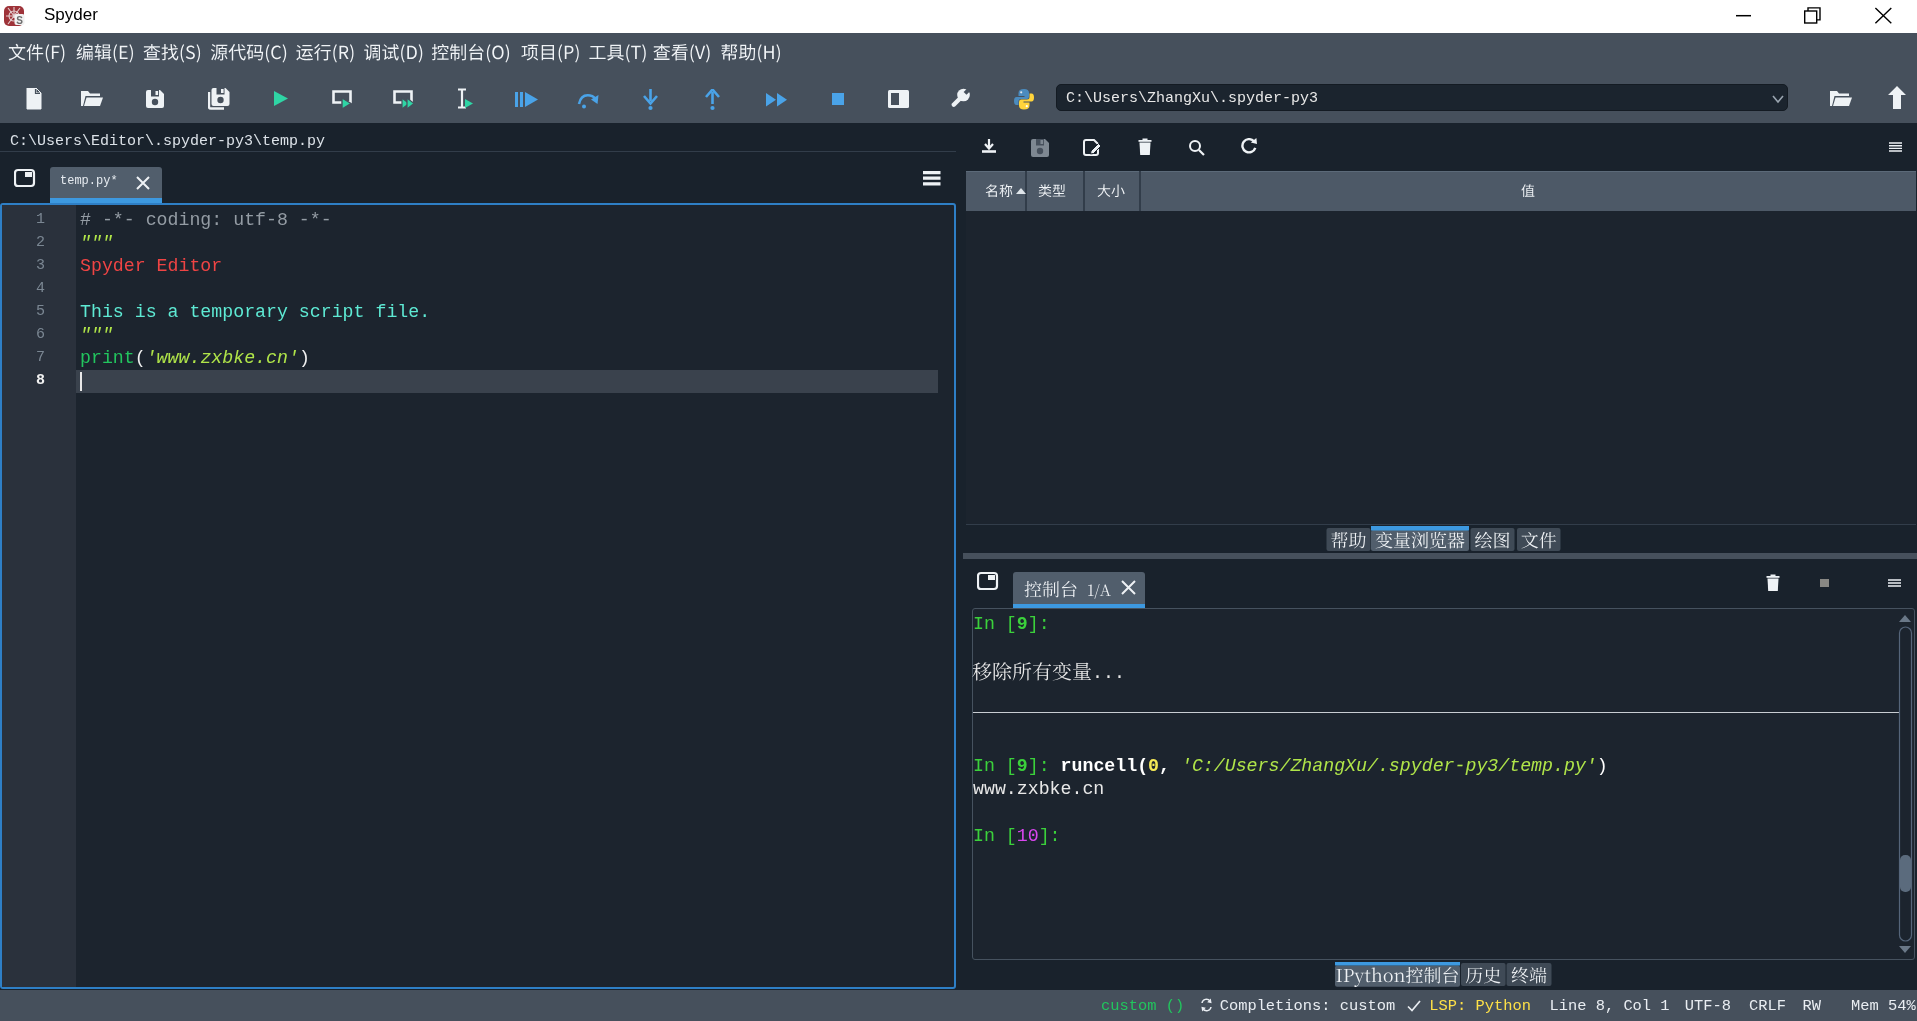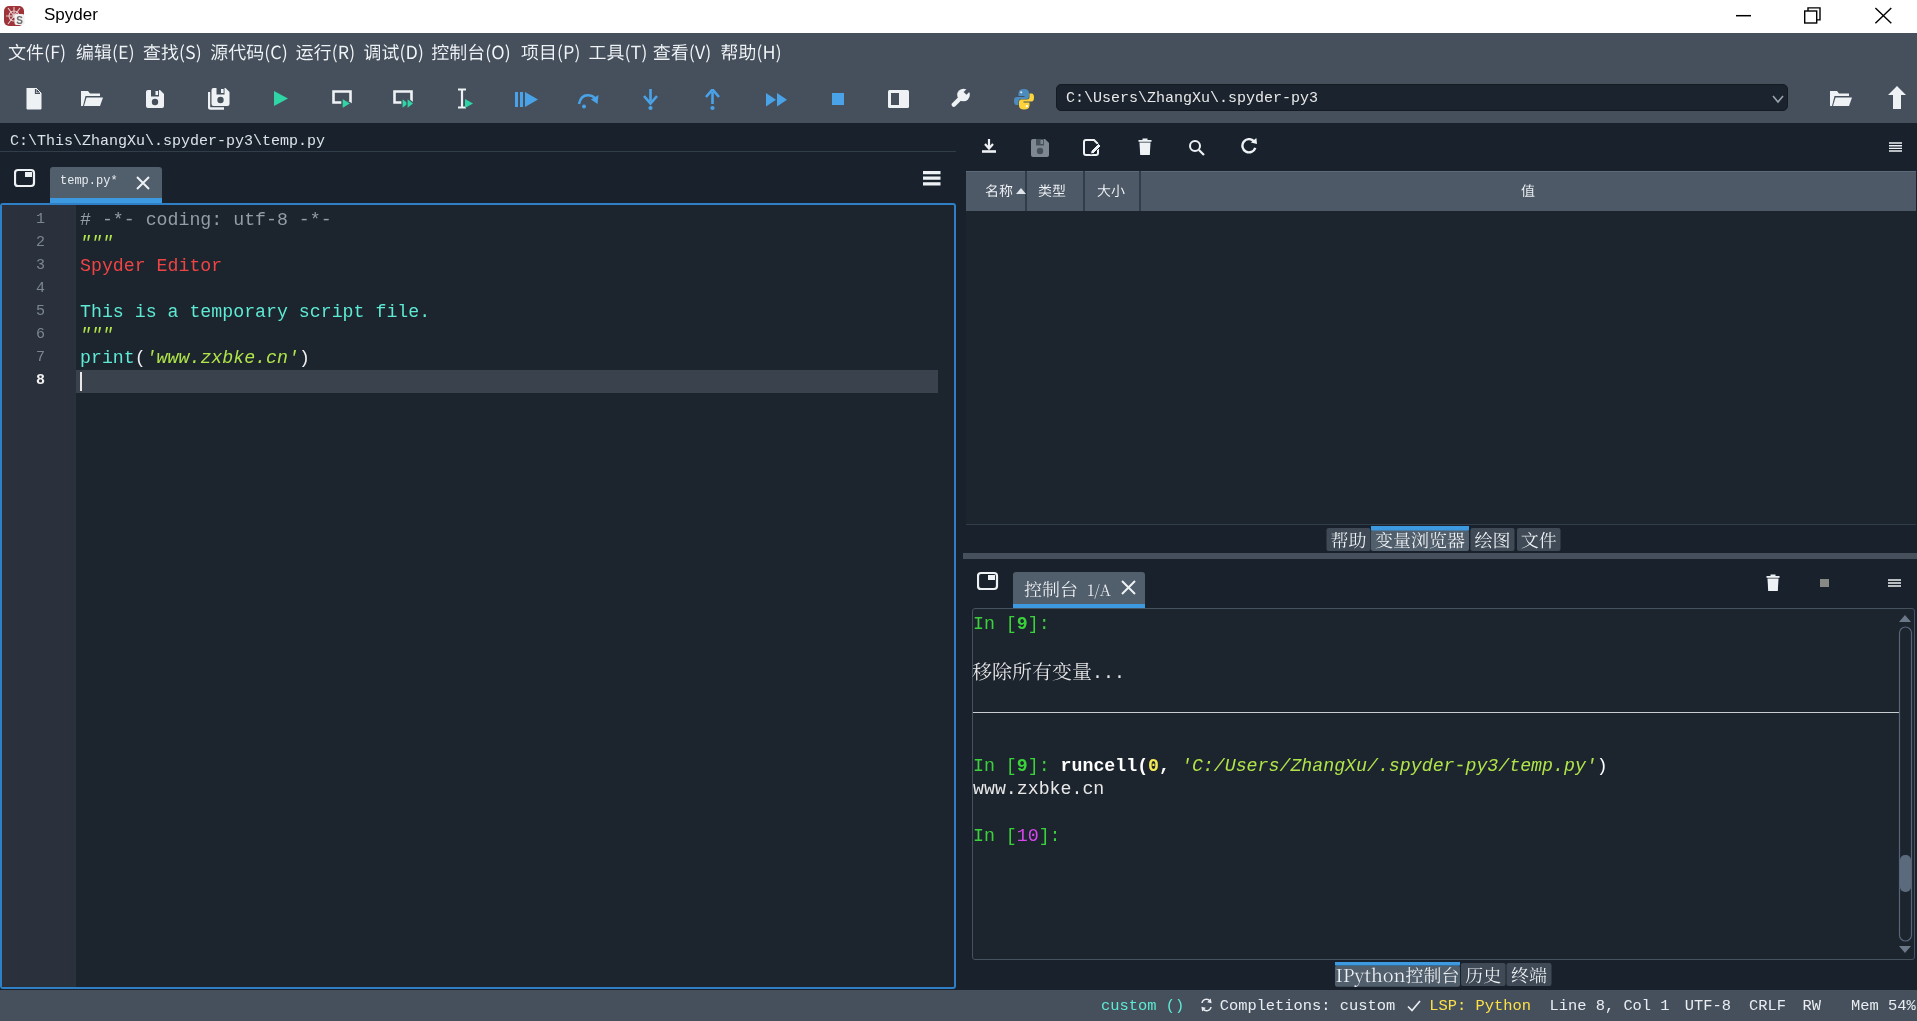--- a/index.html
+++ b/index.html
@@ -125,21 +125,21 @@
     <path d="M3 2 L8 8 L13 2" fill="none" stroke="#9aa5b0" stroke-width="1.6"></path>
   </svg>
 <svg style="position:absolute;left:1830px;top:88px" width="24" height="20" viewBox="0 0 24 20">
     <path d="M0 3 H7 L9 5.5 H19 V8 H4.5 L2 18 H0 Z" fill="#eef2f5"></path>
     <path d="M5.5 9.5 H22 L19 18 H3 Z" fill="#eef2f5"></path>
   </svg>
 <svg style="position:absolute;left:1886px;top:86px" width="22" height="24" viewBox="0 0 22 24">
     <path d="M11 0 L20 9 H15 V23 H7 V9 H2 Z" fill="#eef2f5"></path>
   </svg>
 <div class="ab" style="left:0;top:123px;width:1917px;height:867px;background:#19222c"></div>
-<div class="ab mono" style="left:10px;top:133px;font-size:15px;color:#dce2e8">C:\This\ZhangXu\.spyder-py3\temp.py</div>
+<div class="ab mono" style="left:10px;top:133px;font-size:15px;color:#dce2e8">C:\Users\Editor\.spyder-py3\temp.py</div>
 <div class="ab" style="left:0;top:151px;width:956px;height:1px;background:#323d4a"></div>
 <svg style="position:absolute;left:14px;top:168px" width="22" height="20" viewBox="0 0 22 20">
     <rect x="1" y="2" width="19" height="16" rx="3" fill="none" stroke="#eef2f5" stroke-width="2.2"></rect>
     <rect x="11" y="4" width="7" height="5" fill="#eef2f5"></rect>
   </svg>
 <div class="ab" style="left:50px;top:167px;width:112px;height:31px;background:#515e6c;border-radius:3px 3px 0 0"></div>
 <div class="ab mono" style="left:60px;top:174px;font-size:12px;color:#e6ebf0">temp.py*</div>
 <svg style="position:absolute;left:135px;top:175px" width="17" height="16" viewBox="0 0 17 16">
     <path d="M2 2 L14 14 M14 2 L2 14" stroke="#eef2f5" stroke-width="2"></path>
   </svg>
@@ -157,21 +157,21 @@
 <div class="ab mono" style="width:40px;text-align:right;font-size:15px;color:#7b8793;left:5px;top:280px;">4</div>
 <div class="ab mono" style="width:40px;text-align:right;font-size:15px;color:#7b8793;left:5px;top:303px;">5</div>
 <div class="ab mono" style="width:40px;text-align:right;font-size:15px;color:#7b8793;left:5px;top:326px;">6</div>
 <div class="ab mono" style="width:40px;text-align:right;font-size:15px;color:#7b8793;left:5px;top:349px;">7</div>
 <div class="ab mono" style="width:40px;text-align:right;font-size:15px;color:#7b8793;left:5px;top:372px;color:#f2f2f2;font-weight:bold;">8</div>
 <div class="ab mono" style="left:80px;top:209px;font-size:18.24px;line-height:23px;white-space:pre"><span style="color:#949ca4;"># -*- coding: utf-8 -*-</span></div>
 <div class="ab mono" style="left:80px;top:232px;font-size:18.24px;line-height:23px;white-space:pre"><span style="color:#b0e549;font-style:italic">"""</span></div>
 <div class="ab mono" style="left:80px;top:255px;font-size:18.24px;line-height:23px;white-space:pre"><span style="color:#ef4444;">Spyder Editor</span></div>
 <div class="ab mono" style="left:80px;top:301px;font-size:18.24px;line-height:23px;white-space:pre"><span style="color:#5eead4;">This is a temporary script file.</span></div>
 <div class="ab mono" style="left:80px;top:324px;font-size:18.24px;line-height:23px;white-space:pre"><span style="color:#b0e549;font-style:italic">"""</span></div>
-<div class="ab mono" style="left:80px;top:347px;font-size:18.24px;line-height:23px;white-space:pre"><span style="color:#5eead4;">print</span><span style="color:#f0f0f0;">(</span><span style="color:#b0e549;font-style:italic">'www.zxbke.cn'</span><span style="color:#f0f0f0;">)</span></div>
+<div class="ab mono" style="left:80px;top:347px;font-size:18.24px;line-height:23px;white-space:pre"><span style="color:#22c55e;">print</span><span style="color:#f0f0f0;">(</span><span style="color:#b0e549;font-style:italic">'www.zxbke.cn'</span><span style="color:#f0f0f0;">)</span></div>
 <svg style="position:absolute;left:981px;top:139px" width="16" height="18" viewBox="0 0 16 18">
     <path d="M8 0 V8 M4 5 L8 9.5 L12 5" stroke="#eef2f5" stroke-width="2.2" fill="none"></path>
     <path d="M1 12.5 H15" stroke="#eef2f5" stroke-width="2.6"></path>
   </svg>
 <svg style="position:absolute;left:1031px;top:139px" width="18" height="18" viewBox="0 0 18 18">
     <path d="M0 2 Q0 0 2 0 H14 L18 4 V16 Q18 18 16 18 H2 Q0 18 0 16 Z" fill="#7e8892"></path>
     <rect x="5" y="0" width="8" height="6.5" fill="#46505c"></rect>
     <rect x="9.5" y="1" width="2.6" height="4" fill="#7e8892"></rect>
     <circle cx="9" cy="12" r="3.2" fill="#46505c"></circle>
   </svg>
@@ -271,21 +271,21 @@
       <rect x="1335" y="965.5" width="125" height="21.3" rx="2" fill="#515e6c"></rect>
       <rect x="1335" y="962" width="125" height="3.5" fill="#3d99e0"></rect>
       <path d="M1336.5 969.4 1338.3 969.6C1338.4 971.4 1338.4 973.2 1338.4 975V975.9C1338.4 977.8 1338.4 979.5 1338.3 981.3L1336.5 981.5V982H1341.9V981.5L1340 981.3C1340 979.5 1340 977.7 1340 975.9V975C1340 973.1 1340 971.3 1340 969.6L1341.9 969.4V968.9H1336.5Z M1343.8 969.4 1345.6 969.6C1345.7 971.4 1345.7 973.2 1345.7 975V975.9C1345.7 977.8 1345.7 979.5 1345.6 981.3L1343.8 981.5V982H1349.3V981.5L1347.3 981.3L1347.3 976.6H1348.3C1352.1 976.6 1353.7 974.9 1353.7 972.7C1353.7 970.4 1352.2 968.9 1348.9 968.9H1343.8ZM1347.3 976V975C1347.3 973.1 1347.3 971.3 1347.3 969.5H1348.7C1351.1 969.5 1352.1 970.6 1352.1 972.7C1352.1 974.7 1351 976 1348.3 976Z M1360.7 973.2 1362.4 973.4 1361.1 977.1 1359.8 980.7 1357 973.4 1358.7 973.2V972.7H1354.2V973.2L1355.4 973.3L1359.1 982.5L1358.9 983C1358.3 984.5 1357.6 985.5 1356.7 986L1356.5 985.8C1356.1 985.4 1355.7 985.2 1355.2 985.2C1354.7 985.2 1354.3 985.4 1354.2 985.9C1354.3 986.5 1355 986.9 1355.8 986.9C1357.3 986.9 1358.4 985.7 1359.5 982.8L1363.1 973.3L1364.3 973.2V972.7H1360.7Z M1368.5 982.3C1369.5 982.3 1370.2 981.9 1370.7 981.3L1370.4 981C1369.9 981.3 1369.6 981.5 1369.1 981.5C1368.3 981.5 1367.8 981 1367.8 979.9V973.4H1370.4V972.7H1367.8L1367.9 969.9H1366.9L1366.4 972.7L1364.6 972.8V973.4H1366.4V978.3C1366.4 978.9 1366.3 979.3 1366.3 979.9C1366.3 981.5 1367 982.3 1368.5 982.3Z M1379.3 982H1382.2V981.5L1380.8 981.4C1380.8 980.4 1380.8 978.9 1380.8 977.9V975.9C1380.8 973.4 1379.9 972.4 1378.3 972.4C1377.1 972.4 1375.9 973 1374.6 974.4V970.5L1374.7 967.7L1374.4 967.5L1371.6 968V968.5L1373.2 968.6V977.9L1373.2 981.4L1371.7 981.5V982H1376.1V981.5L1374.7 981.4L1374.7 977.9V975C1375.9 973.8 1376.9 973.4 1377.7 973.4C1378.7 973.4 1379.3 974 1379.3 975.8V977.9L1379.3 981.4L1377.8 981.5V982Z M1388.2 982.3C1390.6 982.3 1392.7 980.6 1392.7 977.4C1392.7 974.1 1390.5 972.4 1388.2 972.4C1385.9 972.4 1383.7 974.1 1383.7 977.4C1383.7 980.6 1385.8 982.3 1388.2 982.3ZM1388.2 981.7C1386.4 981.7 1385.3 980.2 1385.3 977.4C1385.3 974.6 1386.4 973 1388.2 973C1390 973 1391.1 974.6 1391.1 977.4C1391.1 980.2 1390 981.7 1388.2 981.7Z M1401.9 982H1404.9V981.5L1403.5 981.4L1403.4 977.9V975.8C1403.4 973.4 1402.5 972.4 1400.9 972.4C1399.7 972.4 1398.5 973 1397.3 974.4L1397.2 972.6L1397 972.5L1394.2 973.2V973.7L1395.8 973.8C1395.8 974.7 1395.9 975.6 1395.9 976.8V977.9L1395.8 981.4L1394.3 981.5V982H1398.7V981.5L1397.4 981.4L1397.3 977.9V975C1398.5 973.8 1399.6 973.4 1400.3 973.4C1401.4 973.4 1402 974 1402 975.8V977.9L1401.9 981.3L1400.4 981.5V982Z M1416.9 972 1415.3 971.1C1414.5 973 1413.2 974.7 1412 975.8L1412.2 976C1413.6 975.2 1415.1 973.9 1416.2 972.2C1416.6 972.3 1416.8 972.2 1416.9 972ZM1415.7 966.9 1415.5 967.1C1416.2 967.7 1416.9 968.8 1416.9 969.7C1418.1 970.6 1419.2 968.1 1415.7 966.9ZM1413.2 969.1 1412.9 969.1C1413 970 1412.6 971.1 1412.3 971.5C1411.9 971.8 1411.7 972.2 1411.9 972.5C1412.2 972.9 1412.8 972.7 1413.1 972.4C1413.4 972 1413.5 971.4 1413.5 970.5H1420.9L1420.3 972.6C1419.7 972.2 1418.9 971.8 1418 971.4L1417.8 971.5C1418.8 972.5 1420.3 974.2 1420.9 975.4C1422 976 1422.6 974.4 1420.3 972.7L1420.5 972.7C1421 972.2 1421.8 971.3 1422.2 970.7C1422.5 970.7 1422.7 970.6 1422.9 970.5L1421.5 969.2L1420.8 970H1413.4C1413.3 969.7 1413.3 969.4 1413.2 969.1ZM1420.2 975.3 1419.4 976.4H1412.8L1412.9 976.9H1416.5V982.2H1411.4L1411.5 982.7H1422.3C1422.6 982.7 1422.8 982.6 1422.8 982.4C1422.2 981.9 1421.3 981.1 1421.3 981.1L1420.4 982.2H1417.7V976.9H1421.3C1421.6 976.9 1421.8 976.9 1421.8 976.7C1421.2 976.1 1420.2 975.3 1420.2 975.3ZM1411 970 1410.3 971H1409.9V967.6C1410.3 967.5 1410.5 967.4 1410.5 967.1L1408.7 966.9V971H1406.2L1406.3 971.5H1408.7V975.3C1407.5 975.8 1406.5 976.2 1406 976.3L1406.7 977.8C1406.8 977.8 1406.9 977.6 1407 977.3L1408.7 976.4V981.5C1408.7 981.7 1408.7 981.9 1408.3 981.9C1407.9 981.9 1406.2 981.7 1406.2 981.7V982C1407 982.1 1407.4 982.3 1407.7 982.5C1407.9 982.7 1408 983 1408.1 983.4C1409.7 983.2 1409.9 982.6 1409.9 981.6V975.7L1412.5 974.1L1412.4 973.9L1409.9 974.9V971.5H1411.9C1412.2 971.5 1412.4 971.4 1412.4 971.2C1411.9 970.7 1411 970 1411 970Z M1435.5 968.5V979.8H1435.7C1436.1 979.8 1436.6 979.5 1436.6 979.3V969.1C1437 969.1 1437.2 968.9 1437.3 968.6ZM1438.7 967.3V981.6C1438.7 981.9 1438.6 982 1438.3 982C1438 982 1436.3 981.8 1436.3 981.8V982.1C1437 982.2 1437.5 982.4 1437.7 982.5C1438 982.8 1438 983 1438.1 983.4C1439.7 983.2 1439.8 982.6 1439.8 981.7V967.9C1440.3 967.9 1440.5 967.7 1440.5 967.5ZM1425.2 975.6V982.2H1425.3C1425.8 982.2 1426.3 982 1426.3 981.9V976.1H1428.7V983.4H1429C1429.4 983.4 1429.9 983.1 1429.9 982.9V976.1H1432.4V980.4C1432.4 980.6 1432.3 980.7 1432.1 980.7C1431.8 980.7 1430.9 980.6 1430.9 980.6V980.9C1431.3 981 1431.6 981.1 1431.8 981.3C1431.9 981.5 1432 981.8 1432 982.1C1433.3 982 1433.5 981.4 1433.5 980.5V976.3C1433.9 976.3 1434.2 976.1 1434.3 976L1432.8 974.9L1432.2 975.6H1429.9V973.4H1434.3C1434.6 973.4 1434.8 973.3 1434.8 973.1C1434.2 972.6 1433.3 971.9 1433.3 971.9L1432.4 972.9H1429.9V970.5H1433.7C1434 970.5 1434.2 970.4 1434.2 970.2C1433.6 969.7 1432.7 968.9 1432.7 968.9L1431.9 970H1429.9V967.7C1430.3 967.6 1430.5 967.4 1430.5 967.2L1428.7 967V970H1426.6C1426.8 969.5 1427.1 968.9 1427.3 968.4C1427.7 968.4 1427.9 968.2 1428 968L1426.2 967.5C1425.8 969.3 1425.2 971.1 1424.4 972.3L1424.7 972.4C1425.3 971.9 1425.8 971.2 1426.3 970.5H1428.7V972.9H1424L1424.2 973.4H1428.7V975.6H1426.4L1425.2 975.1Z M1453 969.6 1452.8 969.7C1453.7 970.4 1454.8 971.5 1455.6 972.5C1451.3 972.8 1447 973.1 1444.6 973.1C1446.9 971.7 1449.4 969.5 1450.7 968C1451.1 968.1 1451.4 967.9 1451.5 967.7L1449.8 966.9C1448.7 968.6 1445.9 971.6 1443.8 972.9C1443.6 973 1443.3 973.1 1443.3 973.1L1443.9 974.5C1444.1 974.5 1444.2 974.4 1444.3 974.3C1449 973.8 1453.1 973.3 1456 972.9C1456.4 973.6 1456.7 974.2 1456.9 974.8C1458.4 975.7 1458.9 972.2 1453 969.6ZM1454.6 981.3H1446.3V976.5H1454.6ZM1446.3 982.9V981.9H1454.6V983.2H1454.8C1455.2 983.2 1455.8 982.9 1455.8 982.8V976.8C1456.2 976.7 1456.5 976.6 1456.6 976.4L1455.1 975.2L1454.4 976H1446.4L1445.1 975.4V983.4H1445.3C1445.8 983.4 1446.3 983.1 1446.3 982.9Z" fill="#eef1f4"></path>
       <rect x="1461" y="963" width="44.6" height="23" rx="2" fill="#3f4a56"></rect>
       <path d="M1476.4 969.8 1474.6 969.6V971.7L1474.5 973.3H1470.1L1470.2 973.8H1474.5C1474.3 977.2 1473.3 980.8 1468.8 983.1L1469 983.4C1474.3 981.3 1475.5 977.4 1475.7 973.8H1479.9C1479.7 978.1 1479.4 980.9 1478.8 981.5C1478.6 981.6 1478.5 981.7 1478.1 981.7C1477.7 981.7 1476.5 981.6 1475.7 981.5V981.8C1476.4 981.9 1477.1 982.1 1477.4 982.3C1477.6 982.5 1477.7 982.8 1477.7 983.2C1478.5 983.2 1479.2 983 1479.7 982.5C1480.5 981.6 1480.9 978.7 1481.1 973.9C1481.4 973.9 1481.7 973.8 1481.8 973.6L1480.4 972.5L1479.7 973.3H1475.8L1475.8 971.8V970.3C1476.2 970.2 1476.4 970 1476.4 969.8ZM1480.9 967.4 1480 968.5H1469.5L1468.1 967.8V973.3C1468.1 976.7 1467.9 980.3 1465.8 983.1L1466.1 983.3C1469.1 980.5 1469.3 976.5 1469.3 973.3V969H1482C1482.2 969 1482.4 968.9 1482.5 968.7C1481.9 968.2 1480.9 967.4 1480.9 967.4Z M1491.8 967V970.1H1487.3L1486 969.5V976.9H1486.2C1486.7 976.9 1487.2 976.6 1487.2 976.5V975.4H1491.7C1491.6 976.9 1491.3 978.1 1490.6 979.2C1489.6 978.5 1488.8 977.6 1488.2 976.4L1487.9 976.6C1488.4 977.9 1489.2 979 1490.1 979.9C1489 981.3 1487 982.3 1484.1 983.1L1484.2 983.4C1487.4 982.8 1489.5 981.8 1490.8 980.5C1493 982.1 1495.8 983 1499.4 983.4C1499.6 982.8 1500 982.4 1500.5 982.3L1500.5 982.1C1496.9 981.8 1493.7 981.2 1491.4 979.8C1492.4 978.6 1492.8 977.1 1492.9 975.4H1497.6V976.7H1497.8C1498.1 976.7 1498.7 976.4 1498.8 976.3V970.9C1499.1 970.8 1499.4 970.7 1499.5 970.5L1498.1 969.4L1497.4 970.1H1492.9V967.7C1493.4 967.6 1493.5 967.4 1493.6 967.2ZM1497.6 970.6V974.9H1492.9V974.5V970.6ZM1487.2 974.9V970.6H1491.8V974.5V974.9Z" fill="#eef1f4"></path>
       <rect x="1506.5" y="963" width="45" height="23" rx="2" fill="#3f4a56"></rect>
       <path d="M1519.5 979.5 1519.4 979.8C1522.1 980.8 1524.4 982.4 1525.4 983.3C1526.8 983.9 1527.5 980.9 1519.5 979.5ZM1521.2 976.5 1521 976.7C1522.4 977.6 1523.5 978.7 1523.9 979.3C1525.2 980 1526.1 977.5 1521.2 976.5ZM1511.8 980.8 1512.6 982.4C1512.8 982.3 1512.9 982.1 1513 981.9C1515.1 980.8 1516.7 979.9 1517.9 979.2L1517.8 979C1515.4 979.8 1512.9 980.5 1511.8 980.8ZM1516.3 967.7 1514.5 967C1514.1 968.3 1513 970.9 1512.1 971.9C1512 972 1511.6 972.1 1511.6 972.1L1512.3 973.7C1512.4 973.6 1512.5 973.6 1512.5 973.5C1513.5 973.2 1514.5 972.9 1515.2 972.7C1514.3 974.1 1513.2 975.6 1512.3 976.5C1512.2 976.6 1511.8 976.7 1511.8 976.7L1512.5 978.3C1512.6 978.2 1512.8 978.1 1512.9 977.9C1514.9 977.3 1516.7 976.6 1517.6 976.2L1517.6 976C1515.9 976.3 1514.2 976.5 1513.1 976.7C1514.8 975.1 1516.6 972.8 1517.6 971.2C1517.9 971.3 1518.2 971.2 1518.3 971L1516.6 970C1516.4 970.6 1516 971.3 1515.6 972.1C1514.4 972.1 1513.4 972.2 1512.6 972.2C1513.7 971 1514.9 969.3 1515.7 968C1516 968 1516.2 967.9 1516.3 967.7ZM1522.6 967.6 1520.7 967C1520 969.7 1518.7 972.2 1517.4 973.8L1517.6 974C1518.6 973.2 1519.5 972.2 1520.3 971C1520.8 972.1 1521.5 973.1 1522.3 974C1520.9 975.4 1519.2 976.6 1517.2 977.5L1517.4 977.8C1519.6 977 1521.5 975.9 1523 974.7C1524.2 975.8 1525.7 976.8 1527.6 977.6C1527.7 977 1528.1 976.7 1528.6 976.6L1528.6 976.4C1526.7 975.8 1525 975 1523.7 974C1525 972.8 1525.9 971.5 1526.6 970C1527.1 970 1527.3 969.9 1527.4 969.8L1526.1 968.6L1525.3 969.3H1521.2C1521.5 968.8 1521.7 968.4 1521.9 967.9C1522.3 967.9 1522.5 967.8 1522.6 967.6ZM1520.5 970.6 1521 969.8H1525.3C1524.7 971.1 1523.9 972.3 1522.9 973.4C1522 972.5 1521.2 971.6 1520.5 970.6Z M1531.7 967.1 1531.4 967.2C1531.9 967.9 1532.5 969.1 1532.5 970.1C1533.5 971.1 1534.7 968.8 1531.7 967.1ZM1530.6 972 1530.3 972.2C1531.1 974 1531.2 976.7 1531.2 978C1531.9 979.2 1533.4 976.2 1530.6 972ZM1534.8 969.7 1534 970.8H1529.8L1529.9 971.3H1535.8C1536 971.3 1536.2 971.2 1536.3 971C1535.7 970.5 1534.8 969.7 1534.8 969.7ZM1545.9 968.1 1544.1 967.9V971.3H1541.4V967.6C1541.8 967.5 1542 967.4 1542 967.1L1540.4 967V971.3H1537.7V968.5C1538.3 968.4 1538.4 968.3 1538.5 968.1L1536.6 967.9V971.2C1536.5 971.3 1536.2 971.5 1536.1 971.6L1537.4 972.5L1537.8 971.8H1544.1V972.5H1544.3C1544.8 972.5 1545.2 972.3 1545.2 972.2V968.6C1545.7 968.5 1545.8 968.3 1545.9 968.1ZM1545.1 972.4 1544.3 973.4H1535.5L1535.7 973.9H1539.9C1539.7 974.5 1539.4 975.3 1539.2 975.9H1537.3L1536.1 975.3V983.4H1536.3C1536.8 983.4 1537.2 983.1 1537.2 983V976.4H1539V982.6H1539.2C1539.7 982.6 1540 982.4 1540 982.3V976.4H1541.7V982.2H1541.9C1542.3 982.2 1542.6 982 1542.6 981.9V976.4H1544.4V981.7C1544.4 981.9 1544.3 982 1544.1 982C1543.8 982 1543 981.9 1543 981.9V982.2C1543.4 982.3 1543.7 982.4 1543.8 982.6C1544 982.7 1544 983.1 1544 983.4C1545.3 983.3 1545.5 982.7 1545.5 981.8V976.6C1545.8 976.5 1546 976.4 1546.2 976.3L1544.7 975.2L1544.2 975.9H1539.7C1540.2 975.3 1540.8 974.5 1541.2 973.9H1546C1546.3 973.9 1546.4 973.8 1546.5 973.6C1545.9 973.1 1545.1 972.4 1545.1 972.4ZM1529.6 979.9 1530.4 981.4C1530.5 981.4 1530.7 981.2 1530.7 981C1533 979.9 1534.7 979 1535.9 978.2L1535.8 978L1533.4 978.8C1534.1 976.8 1534.7 974.4 1535 972.7C1535.5 972.7 1535.7 972.5 1535.7 972.2L1533.9 971.9C1533.7 974 1533.3 976.8 1533 978.9C1531.5 979.4 1530.3 979.7 1529.6 979.9Z" fill="#eef1f4"></path>
     </g>
   </svg>
 <div class="ab" style="left:0;top:990px;width:1917px;height:31px;background:#46505c"></div>
-<div class="ab mono" style="left:1101px;top:997px;font-size:15.4px;color:#5eead4;white-space:pre">custom ()</div>
+<div class="ab mono" style="left:1101px;top:997px;font-size:15.4px;color:#22c55e;white-space:pre">custom ()</div>
 <svg style="position:absolute;left:1199px;top:998px" width="15" height="14" viewBox="0 0 15 14">
     <path d="M3 5 A4.5 4.5 0 0 1 11 3 M12 9 A4.5 4.5 0 0 1 4 11" fill="none" stroke="#e9edf2" stroke-width="1.5"></path>
     <path d="M11.8 0.5 L12.6 5.2 L8.2 4.2 Z" fill="#e9edf2"></path>
     <path d="M3.2 13.5 L2.4 8.8 L6.8 9.8 Z" fill="#e9edf2"></path>
   </svg>
 <div class="ab mono" style="left:1219.7px;top:997px;font-size:15.4px;color:#e9edf2;white-space:pre">Completions: custom</div>
 <svg style="position:absolute;left:1406px;top:999px" width="16" height="13" viewBox="0 0 16 13">
     <path d="M2 7.5 L6 11.5 L14 2" fill="none" stroke="#e9edf2" stroke-width="1.7"></path>
   </svg>
 <div class="ab mono" style="left:1429.3px;top:997px;font-size:15.4px;color:#fde047;white-space:pre">LSP: Python</div>

